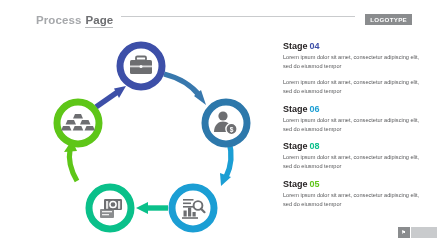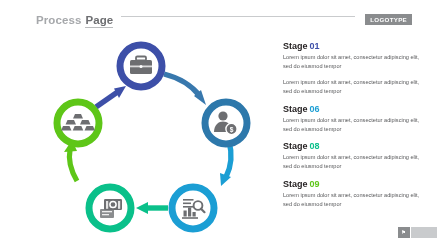--- a/index.html
+++ b/index.html
@@ -236,21 +236,21 @@
       </g>
     </g>
 
   </svg>
 </div>
 
 <div class="stages">
 
   <div class="stage">
     <div class="stage-head">
-      <span>Stage</span><span class="stage-num" style="color:#3d4fa8">01</span>
+      <span>Stage</span><span class="stage-num" style="color:#3d4fa8">04</span>
     </div>
     <div class="stage-body">Lorem ipsum dolor sit amet, consectetur adipiscing elit, sed do eiusmod tempor</div>
   </div>
 
   <div class="stage">
     <div class="stage-body">Lorem ipsum dolor sit amet, consectetur adipiscing elit, sed do eiusmod tempor</div>
   </div>
 
   <div class="stage">
     <div class="stage-head">
@@ -261,21 +261,21 @@
 
   <div class="stage">
     <div class="stage-head">
       <span>Stage</span><span class="stage-num" style="color:#0ac08a">08</span>
     </div>
     <div class="stage-body">Lorem ipsum dolor sit amet, consectetur adipiscing elit, sed do eiusmod tempor</div>
   </div>
 
   <div class="stage">
     <div class="stage-head">
-      <span>Stage</span><span class="stage-num" style="color:#5ec618">09</span>
+      <span>Stage</span><span class="stage-num" style="color:#5ec618">05</span>
     </div>
     <div class="stage-body">Lorem ipsum dolor sit amet, consectetur adipiscing elit, sed do eiusmod tempor</div>
   </div>
 
 </div>
 
 <div class="footer-badge">
   <div class="footer-icon">⚑</div>
   <div class="footer-bar"></div>
 </div>

